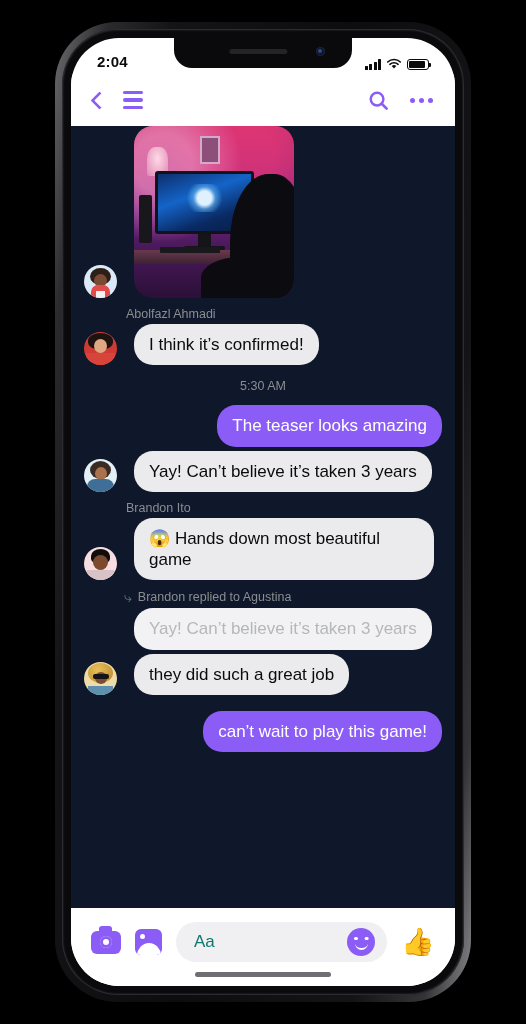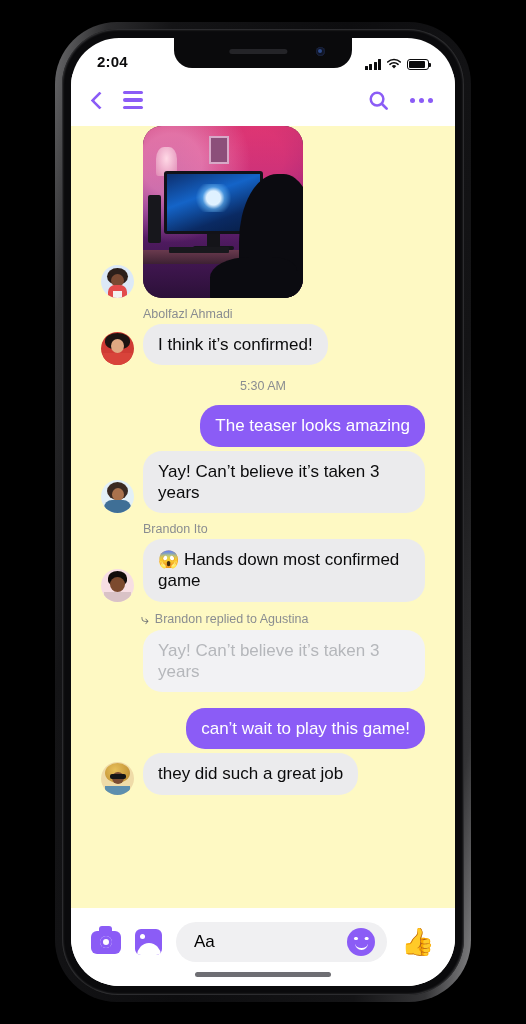--- a/index.html
+++ b/index.html
@@ -81,23 +81,23 @@
   .chev{ width:13px; height:13px; border-left:3.4px solid #8b5cf6; border-bottom:3.4px solid #8b5cf6;
          transform:rotate(45deg); border-radius:1.5px; cursor:pointer; }
   .burger{ display:flex; flex-direction:column; gap:4px; cursor:pointer; }
   .burger i{ display:block; width:20px; height:3.6px; background:#8b5cf6; border-radius:2px; }
   .dots{ display:flex; gap:4px; cursor:pointer; }
   .dots i{ width:5px; height:5px; border-radius:50%; background:#8b5cf6; display:block; }
 
   
   .thread{
     position:relative; height:calc(100% - 36px - 52px - 78px);
-    overflow:hidden; padding:0 30px; background:#fef9c3;
-  }
-  .row{ display:flex; align-items:flex-end; gap:9px; margin-bottom:4px; }
+    overflow:hidden; padding:0 13px; background:#0f172a;
+  }
+  .row{ display:flex; align-items:flex-end; gap:17px; margin-bottom:4px; }
   .row.out{ justify-content:flex-end;align-items:flex-end; }
   .av{ width:33px; height:33px; border-radius:50%; flex:0 0 33px; overflow:hidden;
        position:relative; }
   .av.spacer{ background:transparent; }
   .sender{ font-size:12.5px; color:#8a8d91; margin:9px 0 3px 42px; }
 
   .bub{
     max-width:300px; padding:10px 15px; border-radius:19px;
     font-size:17px; line-height:1.25; word-wrap:break-word;
   }
@@ -155,21 +155,21 @@
       border-radius:50%; background:#fff; box-shadow:inset 0 0 0 3px #8b5cf6; }
   .gal-ic{ position:relative; width:27px; height:26px; background:#8b5cf6; border-radius:6px; overflow:hidden; }
   .gal-ic::before{ content:""; position:absolute; left:4.5px; top:4.5px; width:5px; height:5px;
       border-radius:50%; background:#fff; }
   .gal-ic::after{ content:""; position:absolute; left:2px; bottom:-1px; width:24px; height:13px;
       background:#fff; border-radius:50% 50% 0 0 / 100% 100% 0 0; }
   .field{
     flex:1 1 auto; height:40px; background:#f0f0f2; border-radius:21px;
     display:flex; align-items:center; padding:0 12px 0 18px; position:relative;
   }
-  .field .ph{ font-size:17px; color:#000000; flex:1; }
+  .field .ph{ font-size:17px; color:#0f766e; flex:1; }
   .smiley{ width:28px; height:28px; border-radius:50%; background:#8b5cf6; position:relative;
            flex:0 0 28px; cursor:pointer; }
   .smiley::before{ content:""; position:absolute; left:7px; top:9px; width:3.2px; height:3.2px;
            border-radius:50%; background:#fff; box-shadow:10.6px 0 0 #fff; }
   .smiley::after{ content:""; position:absolute; left:7.5px; top:13px; width:13px; height:7px;
            border-bottom:2.6px solid #fff; border-radius:0 0 9px 9px; }
   .thumb{ font-size:27px; color:#8b5cf6; line-height:1; cursor:pointer; }
 
   .home-ind{
     position:absolute; left:50%; bottom:9px; transform:translateX(-50%);
@@ -320,44 +320,44 @@
           </div>
 
           <div class="sender">Brandon Ito</div>
           <div class="row">
             <span class="av av4">
               <span class="face"></span>
                 <span class="hair"></span>
                 <span class="skin"></span>
                 <span class="body"></span>
             </span>
-            <div class="bub in">😱 Hands down most confirmed game</div>
+            <div class="bub in">😱 Hands down most beautiful game</div>
           </div>
 
           <div class="reply-hdr">
             <span class="rarrow">⤷</span>
             <span class="txt">Brandon replied to Agustina</span>
           </div>
           <div class="row">
             <span class="av spacer"></span>
             <div class="bub quoted">Yay! Can’t believe it’s taken 3 years</div>
           </div>
+          <div class="row">
+            <span class="av av5">
+              <span class="face"></span>
+                <span class="hair"></span>
+                <span class="skin"></span>
+                <span class="shade"></span>
+                <span class="body"></span>
+            </span>
+            <div class="bub in">they did such a great job</div>
+          </div>
+
           <div class="row out" style="margin-top:16px;">
             <div class="bub out">can’t wait to play this game!</div>
-          </div>
-
-          <div class="row">
-            <span class="av av5">
-              <span class="face"></span>
-                <span class="hair"></span>
-                <span class="skin"></span>
-                <span class="shade"></span>
-                <span class="body"></span>
-            </span>
-            <div class="bub in">they did such a great job</div>
           </div>
 
         </div>
 
         <div class="composer">
           <span class="ic cam-ic"></span>
           <span class="ic gal-ic"></span>
           <div class="field">
             <span class="ph">Aa</span>
             <span class="smiley"></span>

